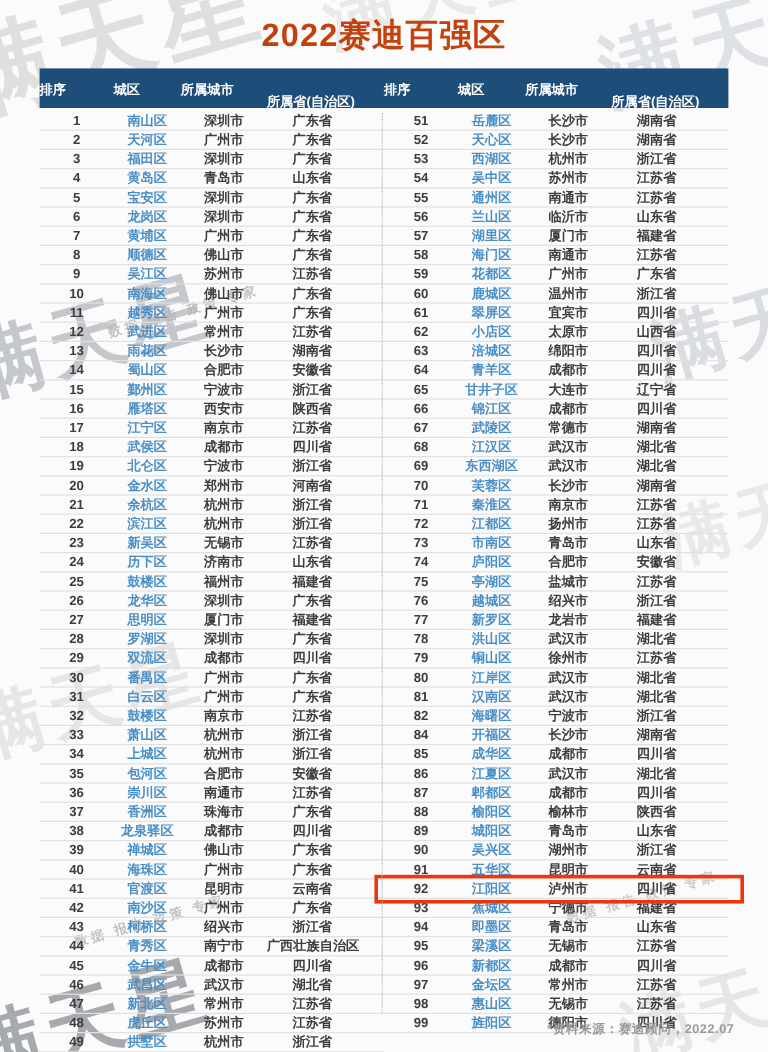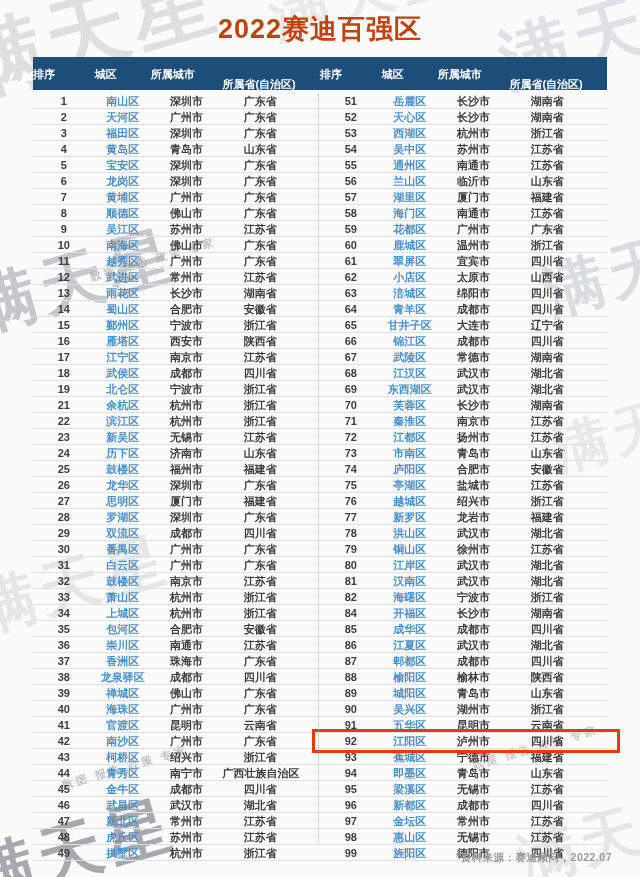--- a/index.html
+++ b/index.html
@@ -221,20 +221,26 @@
     <span class="cell city">成都市</span>
     <span class="cell prov">四川省</span>
   </div>
     <div class="row">
     <span class="cell rank">19</span>
     <span class="cell district">北仑区</span>
     <span class="cell city">宁波市</span>
     <span class="cell prov">浙江省</span>
   </div>
     <div class="row">
+    <span class="cell rank">20</span>
+    <span class="cell district">金水区</span>
+    <span class="cell city">郑州市</span>
+    <span class="cell prov">河南省</span>
+  </div>
+    <div class="row">
     <span class="cell rank">21</span>
     <span class="cell district">余杭区</span>
     <span class="cell city">杭州市</span>
     <span class="cell prov">浙江省</span>
   </div>
     <div class="row">
     <span class="cell rank">22</span>
     <span class="cell district">滨江区</span>
     <span class="cell city">杭州市</span>
     <span class="cell prov">浙江省</span>

